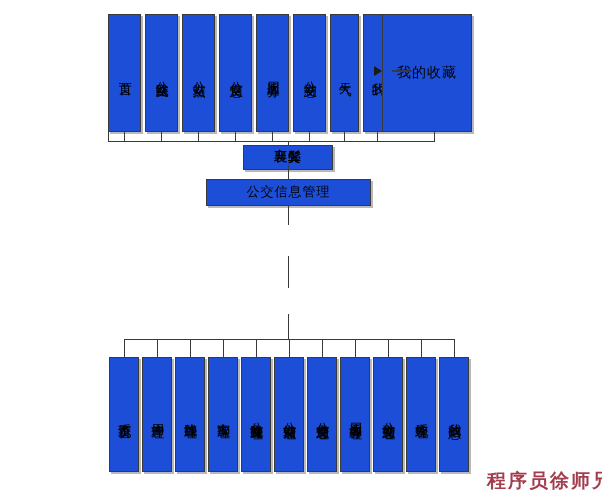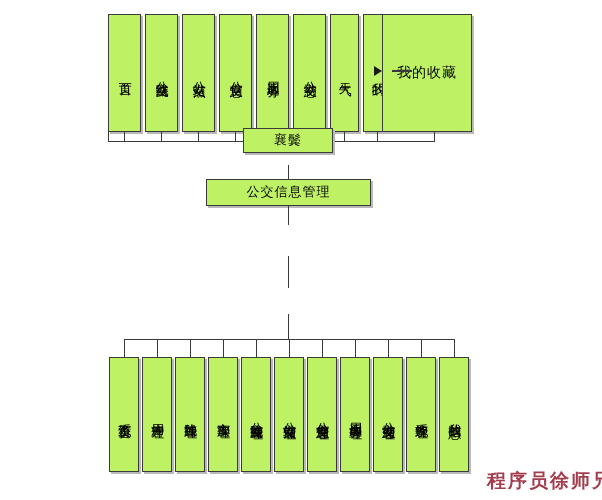--- a/index.html
+++ b/index.html
@@ -21,21 +21,21 @@
     left: 0;
     top: 0;
     width: 602px;
     height: 500px;
   }
 
   
   .node {
     position: absolute;
     box-sizing: border-box;
-    background: #bef264;
+    background: #1d4ed8;
     border: 1px solid #3a3a3a;
     box-shadow: 2px 2px 0 0 #b9b9b9;
     display: flex;
     align-items: center;
     justify-content: center;
     text-align: center;
     line-height: 1.12;
     color: #000;
   }
 
@@ -151,21 +151,21 @@
   <div class="conn v" style="left:344px; top:132px; height:10px;"></div>
   <div class="conn v" style="left:377px; top:132px; height:10px;"></div>
   <div class="conn v" style="left:434px; top:132px; height:10px;"></div>
 
   <div class="conn h" style="left:108px; top:141px; width:327px;"></div>
 
   <div class="conn v" style="left:108px; top:132px; height:10px;"></div>
 
   <div class="conn v" style="left:288px; top:141px; height:7px;"></div>
 
-  <div class="node horizontal" style="left:243px; top:128px; width:90px; height:25px;">
+  <div class="node horizontal" style="left:243px; top:145px; width:90px; height:25px;font-weight:bold;">
     <span class="label">襄鬓</span>
   </div>
 
   <div class="conn v" style="left:288px; top:165px; height:14px;"></div>
 
   <div class="node horizontal" style="left:206px; top:179px; width:165px; height:27px;">
     <span class="label">公交信息管理</span>
   </div>
 
   <div class="conn v" style="left:288px; top:206px; height:19px;"></div>

